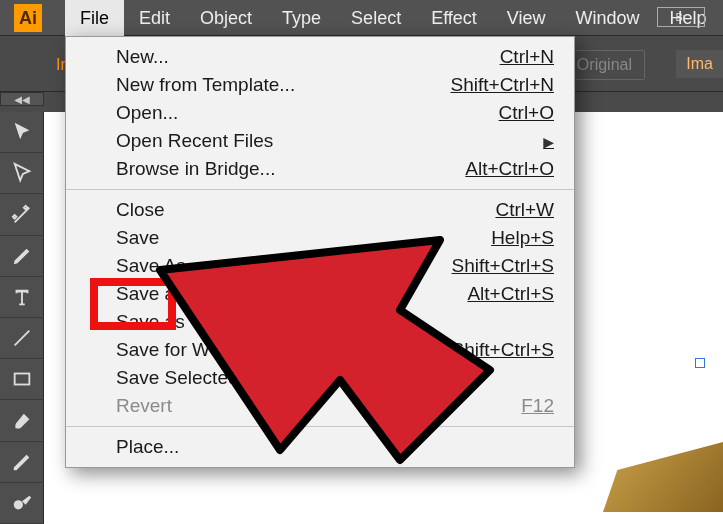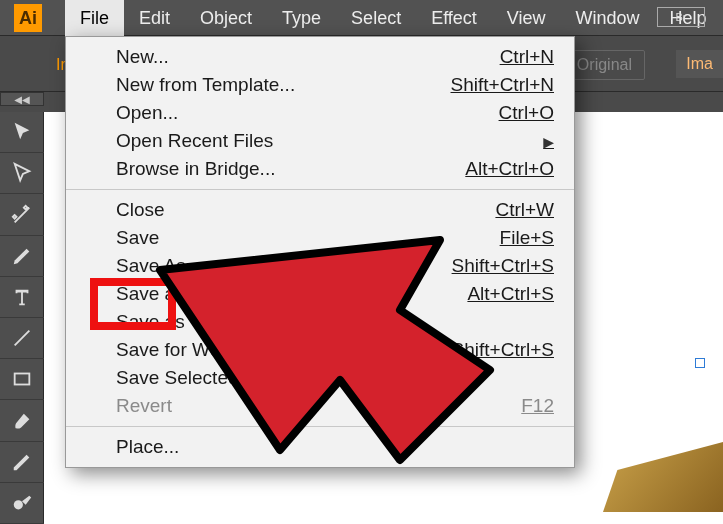--- a/index.html
+++ b/index.html
@@ -222,21 +222,21 @@
       <span>Browse in Bridge...</span>
       <span class="shortcut">Alt+Ctrl+O</span>
     </div>
     <div class="dd-sep"></div>
     <div class="dd-row">
       <span>Close</span>
       <span class="shortcut">Ctrl+W</span>
     </div>
     <div class="dd-row">
       <span>Save</span>
-      <span class="shortcut">File+S</span>
+      <span class="shortcut">Help+S</span>
     </div>
     <div class="dd-row">
       <span>Save As...</span>
       <span class="shortcut">Shift+Ctrl+S</span>
     </div>
     <div class="dd-row">
       <span>Save a Copy...</span>
       <span class="shortcut">Alt+Ctrl+S</span>
     </div>
     <div class="dd-row">

